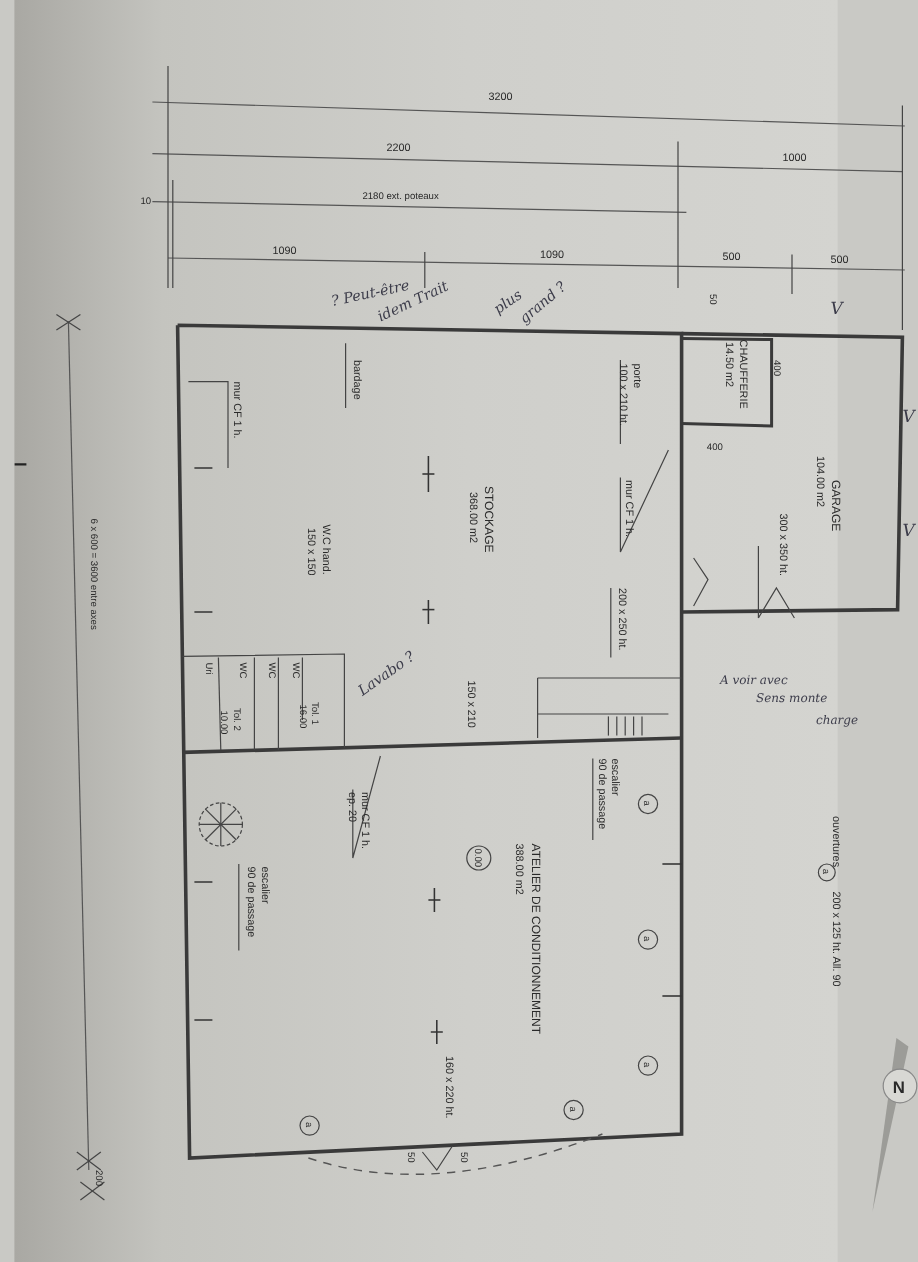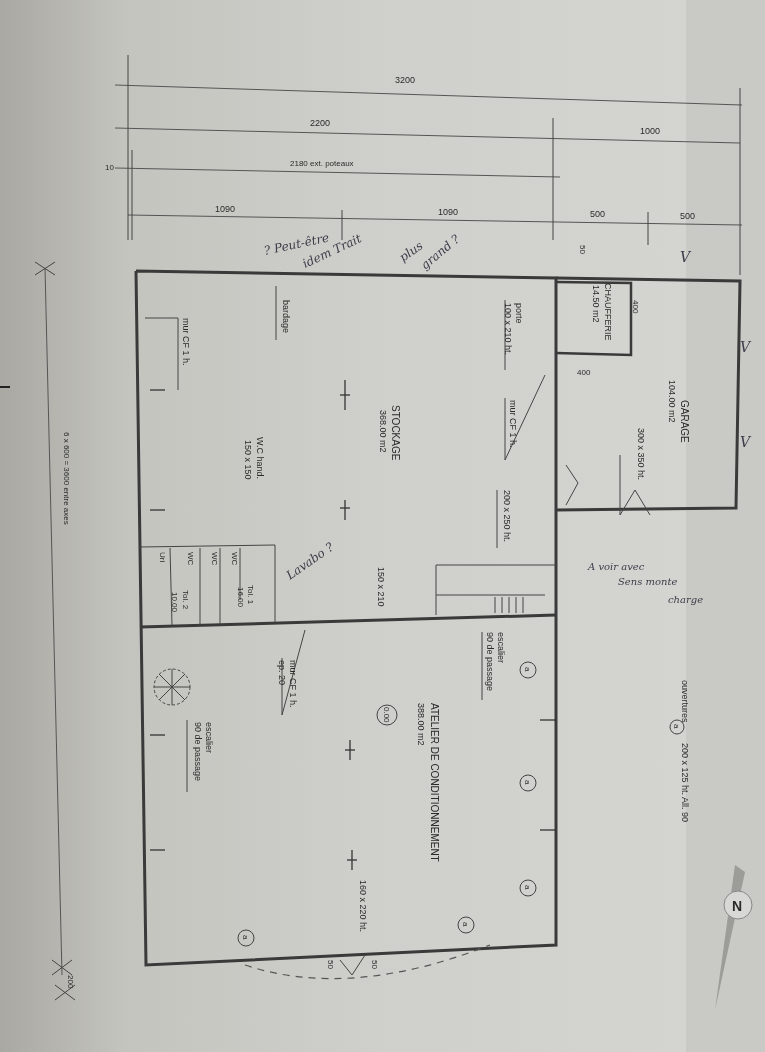--- a/index.html
+++ b/index.html
@@ -1,17 +1,17 @@
 <!DOCTYPE html>
 <html><head>
 <meta charset="utf-8">
 <style>
   html,body{margin:0;padding:0;}
   body{width:765px;height:1052px;overflow:hidden;background:#c9c9c5;font-family:"Liberation Sans",sans-serif;}
-  #sheet{position:absolute;left:0;top:0;width:686px;height:1052px;
+  #sheet{position:absolute;left:12px;top:0;width:686px;height:1052px;
     background:linear-gradient(90deg,#a9a8a3 0%,#c4c4bf 18%,#cfcfcb 55%,#d4d4d0 100%);}
   svg{position:absolute;left:0;top:0;}
   .t{font-family:"Liberation Sans",sans-serif;fill:#2a2a2a;}
   .s9{font-size:9px;} .s10{font-size:10px;} .s8{font-size:8px;}
   .hand{font-family:"DejaVu Serif",serif;fill:#3c3c4a;font-style:italic;}
   .wall{stroke:#3a3a3a;stroke-width:3;fill:none;}
   .thin{stroke:#444;stroke-width:1;fill:none;}
   .dim{stroke:#555;stroke-width:1;fill:none;}
   .dash{stroke:#555;stroke-width:1.2;fill:none;stroke-dasharray:7 6;}
 </style>

